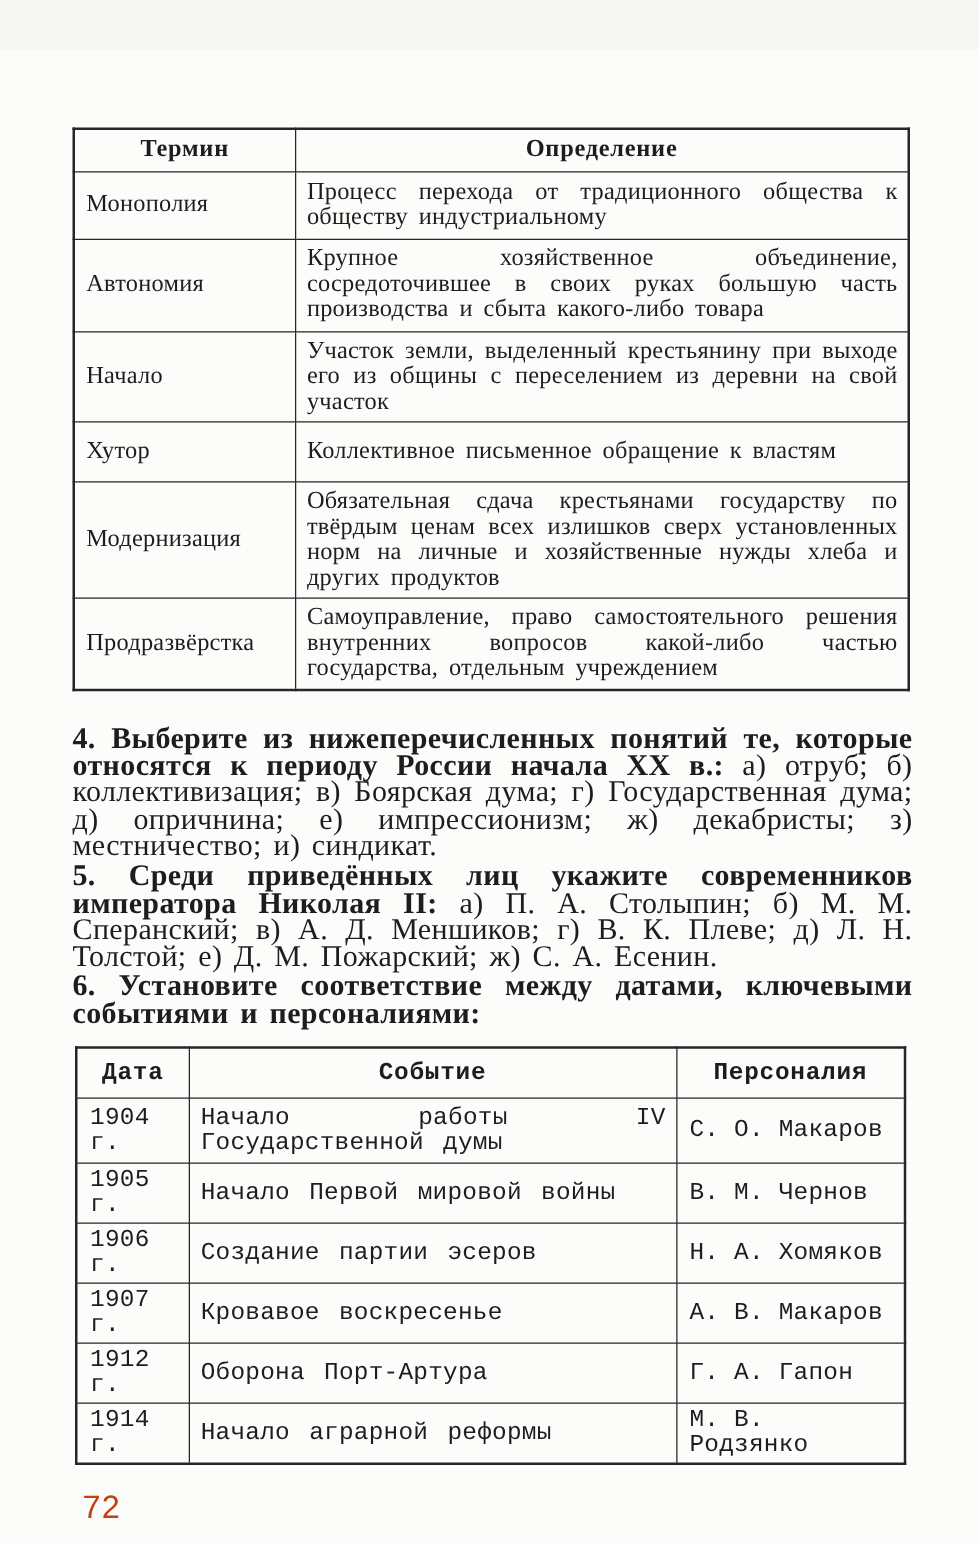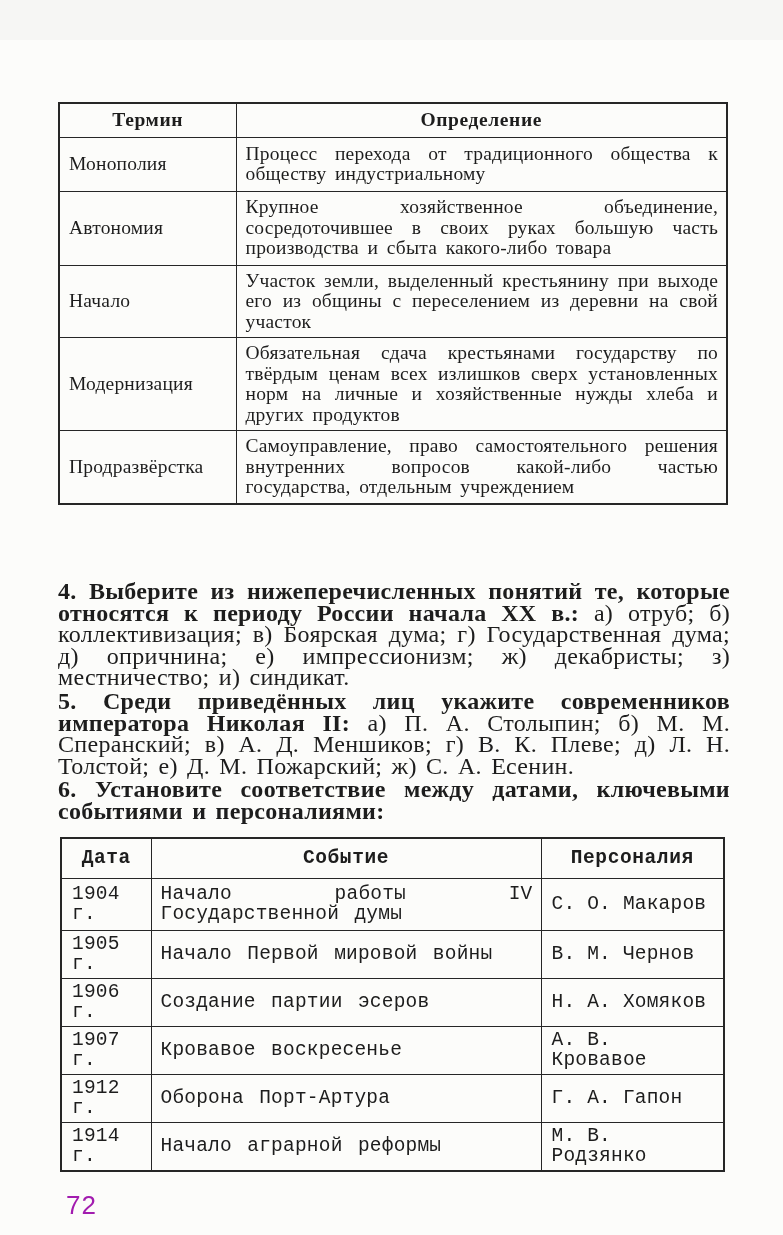--- a/index.html
+++ b/index.html
@@ -60,21 +60,21 @@
   .q b { font-weight: bold; }
 
   
   .page-num {
     position: absolute;
     left: 66px;
     top: 1150px;
     font-family: "Liberation Sans", "DejaVu Sans", sans-serif;
     font-size: 26px;
     letter-spacing: 1px;
-    color: #a21caf;
+    color: #c2410c;
   }
 </style>
 </head>
 <body>
 
 <div class="page">
 
   <table class="tbl terms">
     <colgroup>
         <col style="width:177px">
@@ -91,20 +91,24 @@
         <td class="term">Монополия</td>
         <td class="def">Процесс перехода от традиционного общества к обществу индустриальному</td>
       </tr>
       <tr style="height:74px">
         <td class="term">Автономия</td>
         <td class="def">Крупное хозяйственное объединение, сосредоточившее в своих руках большую часть производства и сбыта какого-либо товара</td>
       </tr>
       <tr style="height:72px">
         <td class="term">Начало</td>
         <td class="def">Участок земли, выделенный крестьянину при выходе его из общины с переселением из деревни на свой участок</td>
+      </tr>
+      <tr style="height:48px">
+        <td class="term">Хутор</td>
+        <td class="def">Коллективное письменное обращение к властям</td>
       </tr>
       <tr style="height:92px">
         <td class="term">Модернизация</td>
         <td class="def">Обязательная сдача крестьянами государству по твёрдым ценам всех излишков сверх установленных норм на личные и хозяйственные нужды хлеба и других продуктов</td>
       </tr>
       <tr style="height:72px">
         <td class="term">Продразвёрстка</td>
         <td class="def">Самоуправление, право самостоятельного решения внутренних вопросов какой-либо частью государства, отдельным учреждением</td>
       </tr>
     </tbody>
@@ -141,21 +145,21 @@
         <td class="plain">В. М. Чернов</td>
       </tr>
       <tr style="height:37px">
         <td class="plain">1906 г.</td>
         <td class="def">Создание партии эсеров</td>
         <td class="plain">Н. А. Хомяков</td>
       </tr>
       <tr style="height:36px">
         <td class="plain">1907 г.</td>
         <td class="def">Кровавое воскресенье</td>
-        <td class="plain">А. В. Кровавое</td>
+        <td class="plain">А. В. Макаров</td>
       </tr>
       <tr style="height:37px">
         <td class="plain">1912 г.</td>
         <td class="def">Оборона Порт-Артура</td>
         <td class="plain">Г. А. Гапон</td>
       </tr>
       <tr style="height:39px">
         <td class="plain">1914 г.</td>
         <td class="def">Начало аграрной реформы</td>
         <td class="plain">М. В. Родзянко</td>

